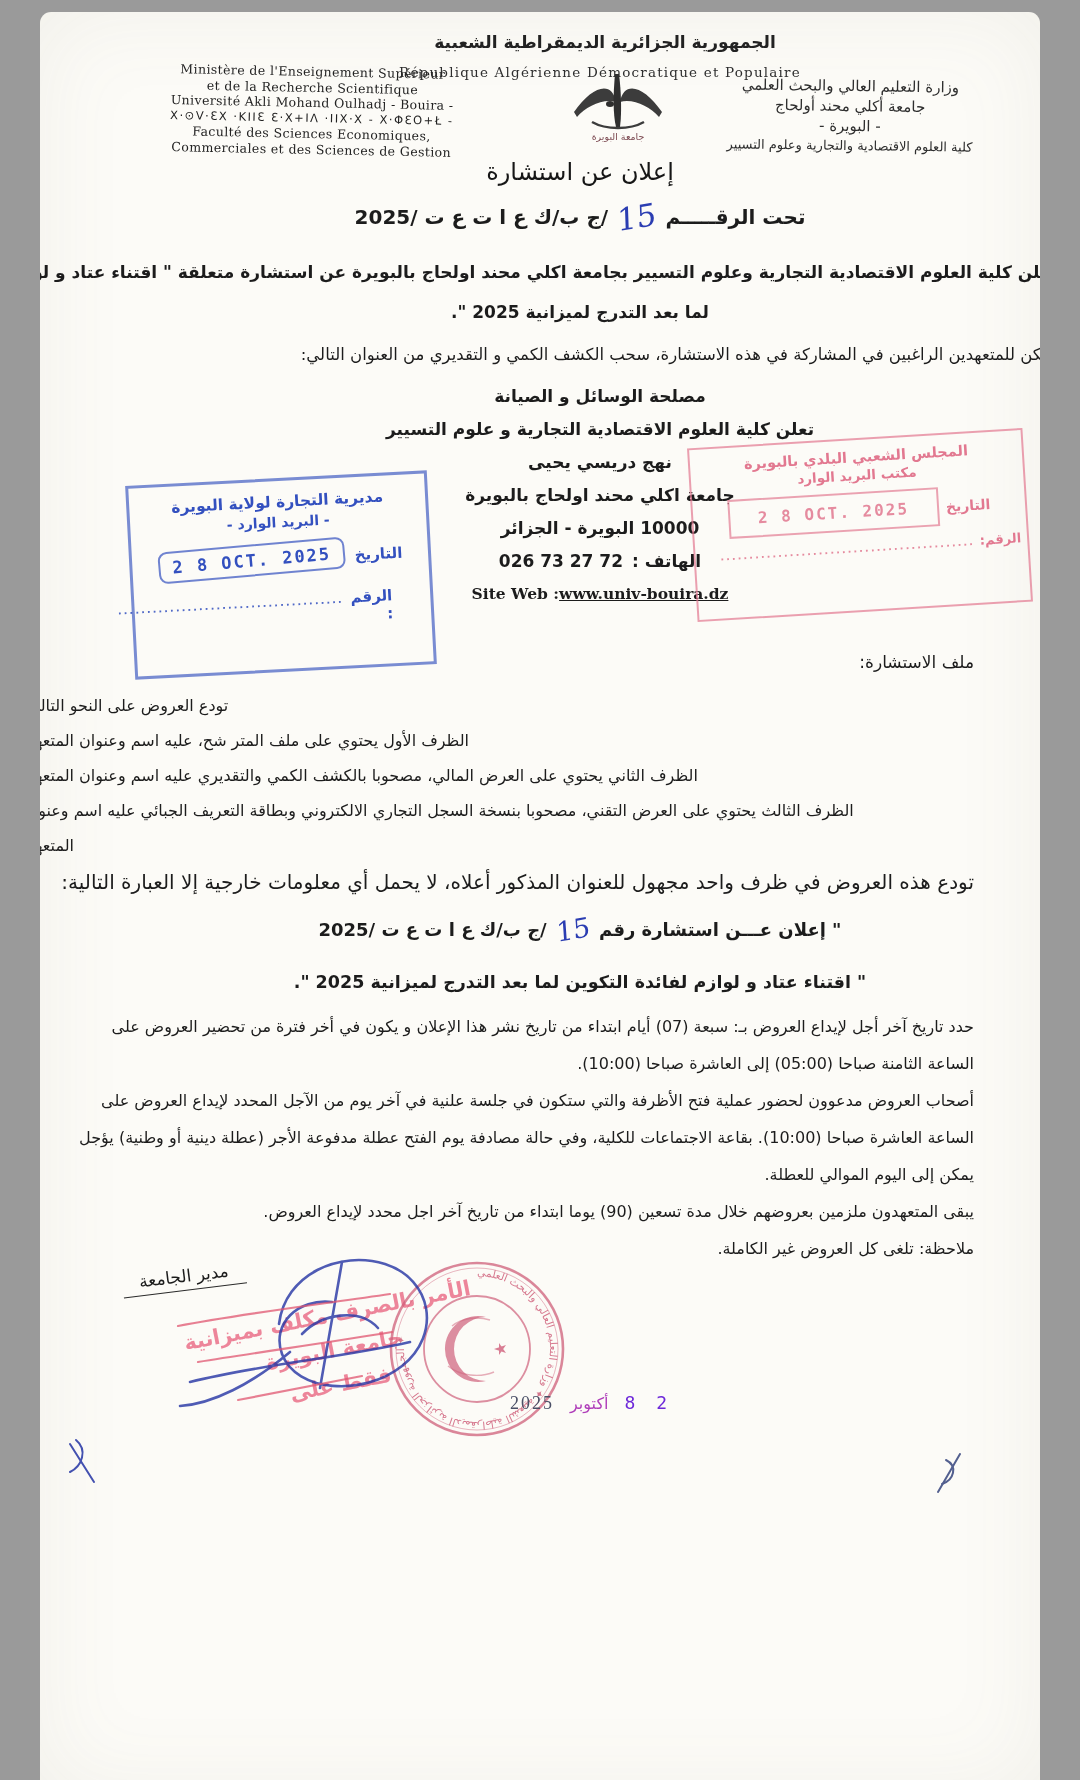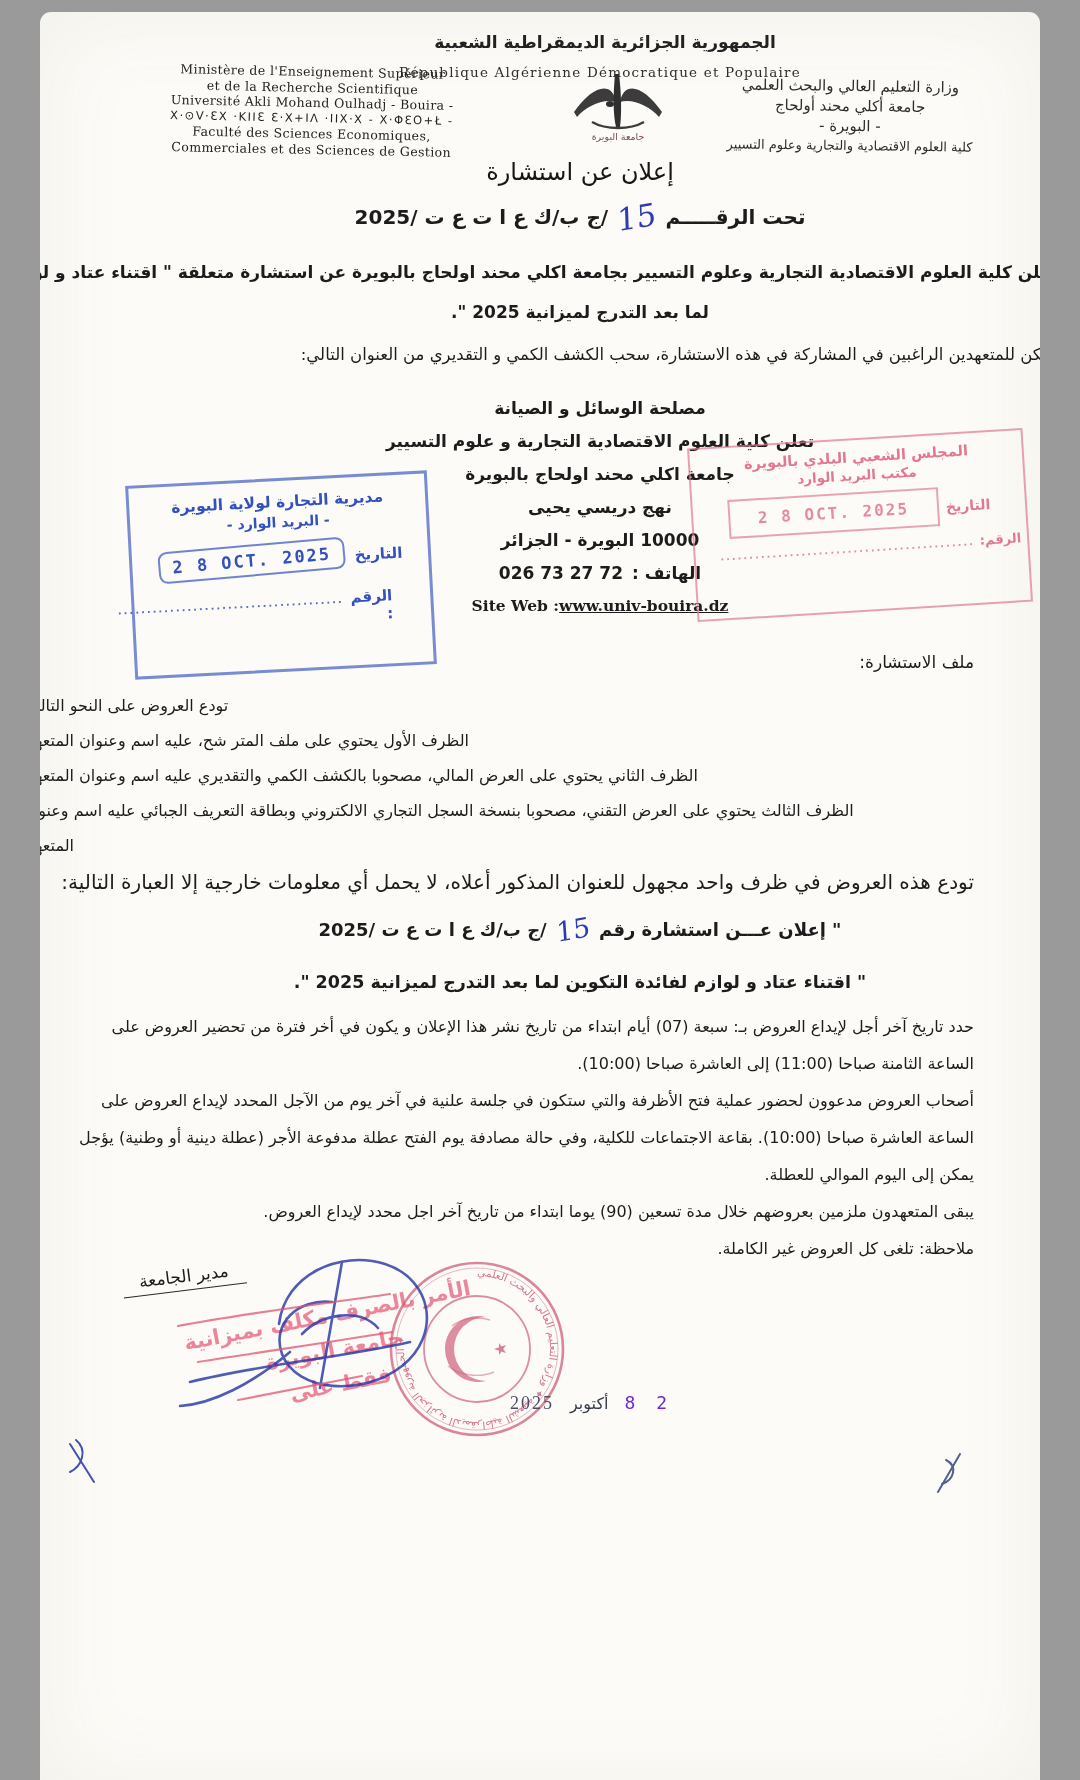--- a/index.html
+++ b/index.html
@@ -25,21 +25,21 @@
   
   .title{left:0;top:146px;width:1080px;text-align:center;font-size:24px;color:#161616;}
   .refline{left:0;top:184px;width:1080px;height:42px;display:flex;direction:rtl;justify-content:center;align-items:center;gap:9px;font-size:20px;font-weight:700;}
   .hand{color:#2b3db2;font-size:31px;font-weight:400;font-family:"DejaVu Serif",serif;transform:rotate(-9deg) skewX(-7deg);line-height:1;}
   .hand2{color:#2b3db2;font-size:27px;font-weight:400;font-family:"DejaVu Serif",serif;transform:rotate(-10deg) skewX(-6deg);line-height:1;}
   
   .intro1{left:64px;top:250px;width:952px;font-size:17px;font-weight:700;text-align:right;white-space:nowrap;}
   .intro2{left:0;top:290px;width:1080px;text-align:center;font-size:17px;font-weight:700;}
   .pull{left:64px;top:333px;width:952px;font-size:16.5px;text-align:right;white-space:nowrap;}
   
-  .addr{left:220px;top:380px;width:680px;text-align:center;}
+  .addr{left:220px;top:368px;width:680px;text-align:center;}
   .addr .al{font-size:17px;font-weight:700;line-height:33px;}
   .addr-row{display:flex;direction:rtl;justify-content:center;align-items:baseline;gap:9px;font-size:17px;font-weight:700;line-height:33px;}
   .site-row{direction:ltr;font-family:"DejaVu Serif",serif;font-size:15.5px;font-weight:700;line-height:31px;display:flex;justify-content:center;gap:0;}
   .site-row .url{text-decoration:underline;}
   
   .stampB{left:90px;top:466px;width:302px;height:194px;transform:rotate(-3deg);border:3px solid rgba(51,80,191,.65);color:#3350bf;box-sizing:border-box;padding:12px 8px 6px;direction:rtl;}
   .sb1{font-size:15.5px;font-weight:700;text-align:center;}
   .sb2{font-size:14px;font-weight:700;text-align:center;margin-top:3px;}
   .sbrow{display:flex;direction:rtl;justify-content:center;align-items:center;gap:10px;margin-top:13px;}
   .sblbl{font-size:15px;font-weight:700;}
@@ -63,21 +63,21 @@
   .quote2{left:0;top:960px;width:1080px;text-align:center;font-size:17.5px;font-weight:700;}
   .terms{right:66px;top:996px;width:952px;text-align:right;}
   .terms .tl{font-size:16px;line-height:37px;white-space:nowrap;}
   
   .director{left:82px;top:1254px;width:124px;text-align:center;font-size:17px;transform:rotate(-7deg);border-bottom:1.5px solid #2a2a2a;padding-bottom:4px;}
   .budget-stamp{left:108px;top:1286px;width:372px;transform:rotate(-11deg);color:rgba(232,104,130,.8);text-align:center;}
   .budget-stamp .bl{font-size:21px;font-weight:700;line-height:35px;letter-spacing:1px;white-space:nowrap;}
   .round-stamp{left:342px;top:1242px;width:190px;height:190px;}
   .datebox{left:470px;top:1380px;display:flex;direction:rtl;gap:16px;align-items:baseline;}
   .datebox .dd{font-family:"DejaVu Sans Mono",monospace;font-size:18px;color:#6d28d9;letter-spacing:5px;}
-  .datebox .dm{color:#0f172a;font-size:16px;opacity:.85;filter:blur(.4px);}
+  .datebox .dm{color:#a21caf;font-size:16px;opacity:.85;filter:blur(.4px);}
   .datebox .dy{font-family:Liberation Serif, serif;font-size:18px;color:#4a4f66;letter-spacing:2px;}
   .overlay{position:absolute;left:0;top:0;width:1080px;height:1780px;pointer-events:none;}
 </style>
 </head>
 <body>
 
 <div class="doc">
 
   <div class="abs hdr-ar-rep ar">الجمهورية الجزائرية الديمقراطية الشعبية</div>
   <div class="abs hdr-fr-rep">République Algérienne Démocratique et Populaire</div>
@@ -117,22 +117,22 @@
   </div>
 
   <div class="abs intro1 ar">تعلن كلية العلوم الاقتصادية التجارية وعلوم التسيير بجامعة اكلي محند اولحاج بالبويرة عن استشارة متعلقة " اقتناء عتاد و لوازم لفائدة التكوين</div>
   <div class="abs intro2 ar">لما بعد التدرج لميزانية 2025 ".</div>
   <div class="abs pull ar">يمكن للمتعهدين الراغبين في المشاركة في هذه الاستشارة، سحب الكشف الكمي و التقديري من العنوان التالي:</div>
 
   <div class="abs addr ar">
     <div>
         <div class="al">مصلحة الوسائل  و الصيانة</div>
         <div class="al">تعلن كلية العلوم الاقتصادية التجارية و علوم التسيير</div>
+        <div class="al">نهج دريسي يحيى</div>
         <div class="al">جامعة  اكلي محند اولحاج بالبويرة</div>
-        <div class="al">نهج دريسي يحيى</div>
         <div class="al">10000 البويرة - الجزائر</div>
       </div>
     <div class="addr-row">
       <span>الهاتف :</span>
       <span dir="ltr">026 73 27 72</span>
     </div>
     <div class="site-row">
       <span>Site Web :</span>
       <span class="url">www.univ-bouira.dz</span>
     </div>
@@ -176,21 +176,21 @@
 
   <div class="abs quote1 ar">
     <span>" إعلان عـــن استشارة رقم</span>
     <span class="hand2">15</span>
     <span>/ج ب/ك ع ا ت ع ت /2025</span>
   </div>
   <div class="abs quote2 ar">" اقتناء عتاد و لوازم لفائدة التكوين لما بعد التدرج لميزانية 2025 ".</div>
 
   <div class="abs terms ar">
       <div class="tl">حدد تاريخ آخر أجل لإيداع العروض بـ: سبعة (07) أيام ابتداء من تاريخ نشر هذا الإعلان و  يكون في أخر فترة من تحضير العروض على</div>
-      <div class="tl">الساعة الثامنة صباحا (11:00) إلى العاشرة صباحا (10:00).</div>
+      <div class="tl">الساعة الثامنة صباحا (05:00) إلى العاشرة صباحا (10:00).</div>
       <div class="tl">أصحاب العروض مدعوون لحضور عملية فتح الأظرفة والتي ستكون في جلسة علنية في آخر يوم من الآجل المحدد لإيداع العروض على</div>
       <div class="tl">الساعة العاشرة صباحا (10:00). بقاعة الاجتماعات للكلية، وفي حالة مصادفة يوم الفتح عطلة مدفوعة الأجر (عطلة دينية أو وطنية) يؤجل</div>
       <div class="tl">يمكن إلى اليوم الموالي للعطلة.</div>
       <div class="tl">يبقى المتعهدون ملزمين بعروضهم خلال مدة تسعين (90) يوما ابتداء من تاريخ آخر اجل محدد لإيداع العروض.</div>
       <div class="tl">ملاحظة: تلغى كل العروض غير الكاملة.</div>
     </div>
 
   <div class="abs director ar">مدير الجامعة</div>
 
   <div class="abs budget-stamp ar">

